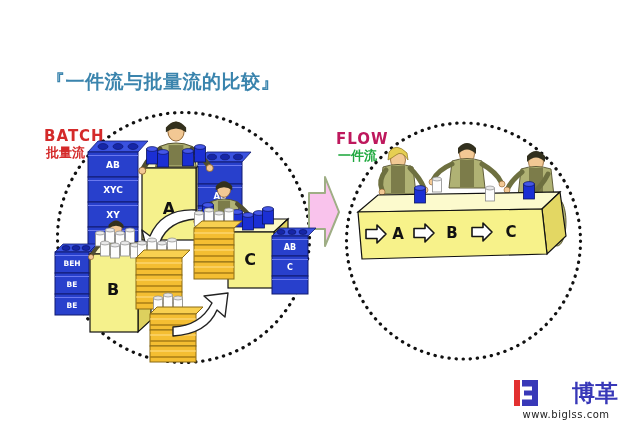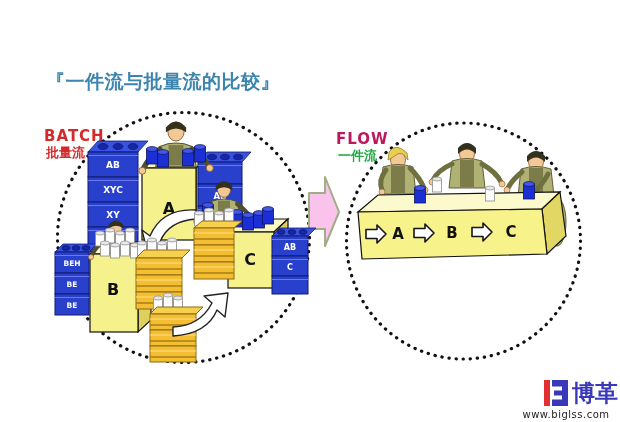--- a/index.html
+++ b/index.html
@@ -10,21 +10,21 @@
   .abs{position:absolute;}
   .title{
     left:46px;top:69px;font-size:19px;font-weight:bold;color:#3a84ad;letter-spacing:0.5px;
   }
   .batch-en{left:44px;top:127px;font-size:15px;font-weight:bold;color:#d42a2a;letter-spacing:1px;}
   .batch-zh{left:46px;top:144px;font-size:13px;font-weight:bold;color:#d42a2a;}
   .flow-en{left:336px;top:130px;font-size:15px;font-weight:bold;color:#be185d;letter-spacing:1px;}
   .flow-zh{left:338px;top:147px;font-size:13px;font-weight:bold;color:#1ea83e;}
   .scene{left:0;top:0;}
   .logo{right:2px;bottom:2px;width:104px;text-align:center;}
-  .logo-row{display:flex;align-items:center;justify-content:flex-end;gap:2px;}
+  .logo-row{display:flex;align-items:center;justify-content:space-between;gap:2px;}
   .logo-brand{font-size:23px;font-weight:bold;color:#3838b8;line-height:1;}
   .logo-url{font-size:10px;font-weight:normal;color:#222;letter-spacing:0.5px;margin-top:1px;}
   text{font-family:"DejaVu Sans","Liberation Sans",sans-serif;}
   .station-letter{font-size:16px;font-weight:bold;fill:#111;}
   .crate-label{font-weight:bold;fill:#ffffff;}
   .flow-letter{font-size:15px;font-weight:bold;fill:#111;}
 </style>
 </head>
 <body>
 

